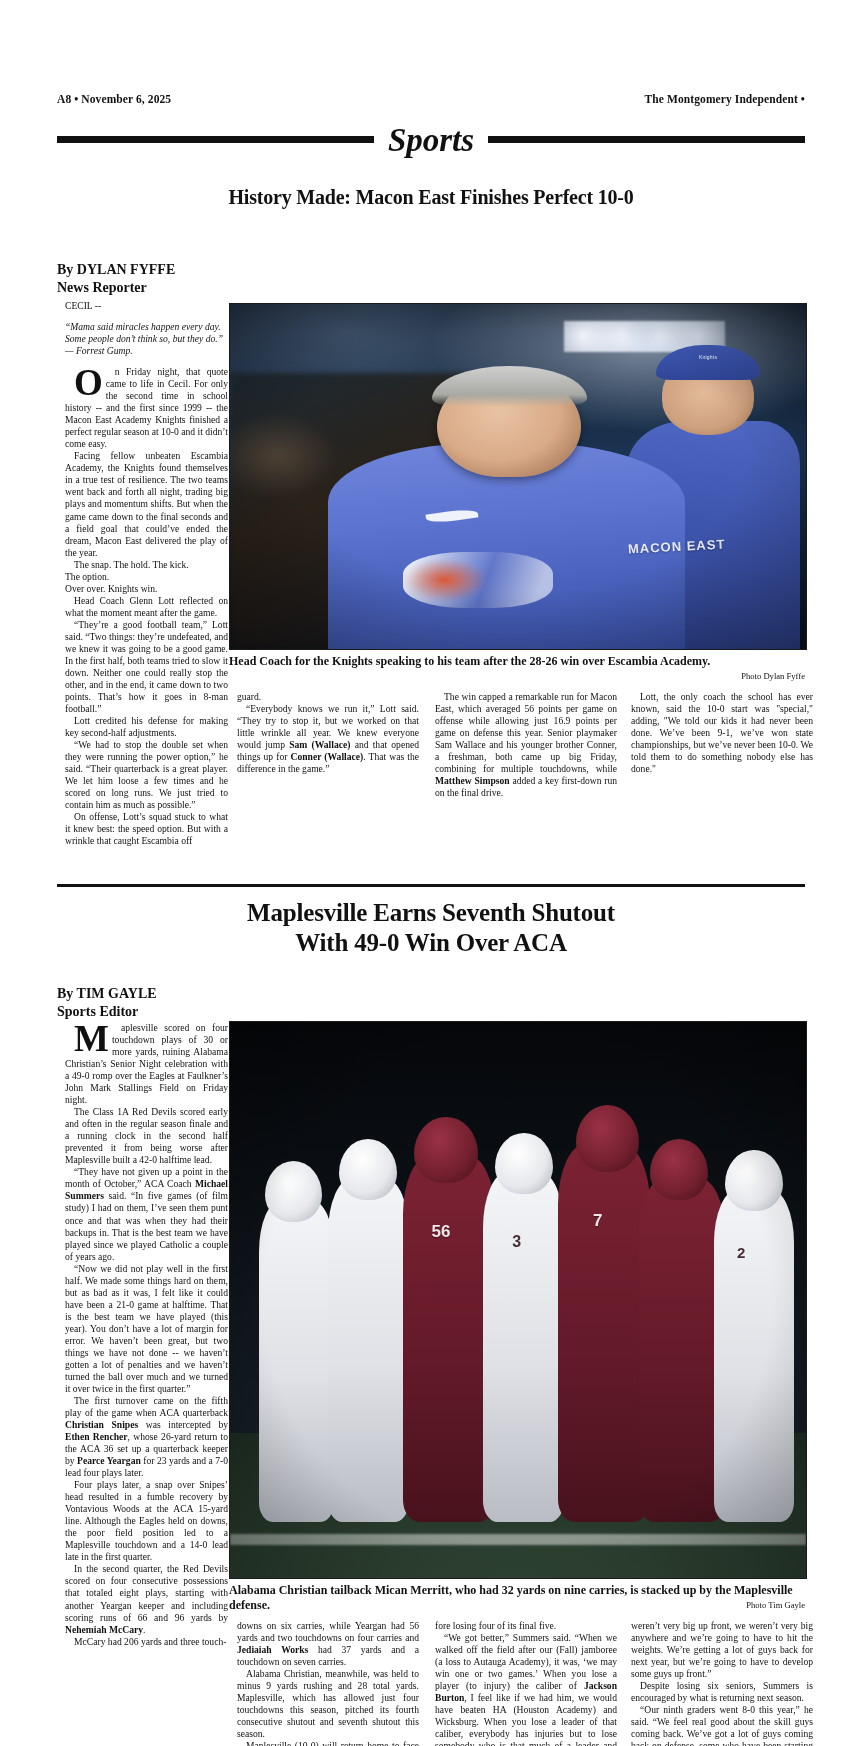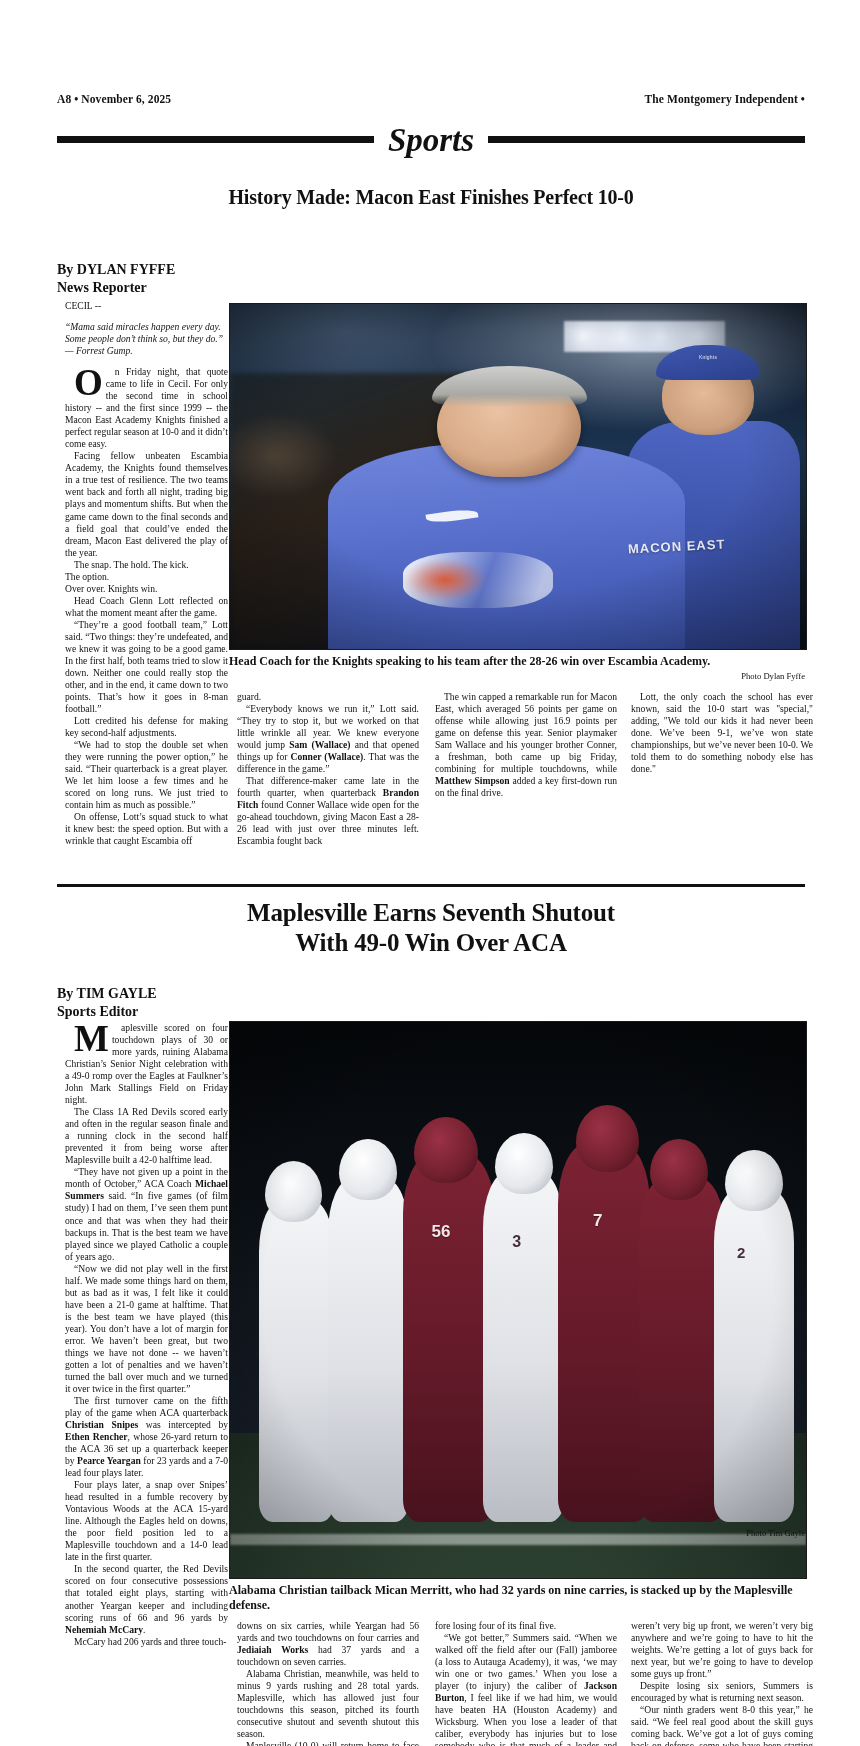--- a/index.html
+++ b/index.html
@@ -373,21 +373,20 @@
         <div class="p1-vignette"></div>
       </div>
     </div>
 
     <div class="caption" style="top:654px; left:172px; width:576px;">Head Coach for the Knights speaking to his team after the 28-26 win over Escambia Academy.</div>
     <div class="credit" style="top:671px; left:172px; width:576px;">Photo Dylan Fyffe</div>
 
     <div class="col" style="top:691px; left:172px; width:182px;">
       <p class="noindent">guard.</p>
       <p>“Everybody knows we run it,” Lott said. “They try to stop it, but we worked on that little wrinkle all year. We knew everyone would jump <b>Sam (Wallace)</b> and that opened things up for <b>Conner (Wallace)</b>. That was the difference in the game.”</p>
-      <p>That difference-maker came late in the fourth quarter, when quarterback <b>Brandon Fitch</b> found Conner Wallace wide open for the go-ahead touchdown, giving Macon East a 28-26 lead with just over three minutes left. Escambia fought back</p>
     </div>
 
     <div class="col" style="top:691px; left:370px; width:182px;">
       <p>The win capped a remarkable run for Macon East, which averaged 56 points per game on offense while allowing just 16.9 points per game on defense this year. Senior playmaker Sam Wallace and his younger brother Conner, a freshman, both came up big Friday, combining for multiple touchdowns, while <b>Matthew Simpson</b> added a key first-down run on the final drive.</p>
     </div>
 
     <div class="col" style="top:691px; left:566px; width:182px;">
       <p>Lott, the only coach the school has ever known, said the 10-0 start was "special," adding, "We told our kids it had never been done. We’ve been 9-1, we’ve won state championships, but we’ve never been 10-0. We told them to do something nobody else has done."</p>
     </div>
 
@@ -443,21 +442,21 @@
 
         <div class="pl white" style="left:84%; top:30%; width:14%; height:60%;"></div>
         <div class="helm white" style="left:86%; top:23%; width:10%; height:11%;"></div>
         <div class="num dark" style="left:88%; top:40%; font-size:15px;">2</div>
 
         <div class="p2-vignette"></div>
       </div>
     </div>
 
     <div class="caption" style="top:1583px; left:172px; width:576px;">Alabama Christian tailback Mican Merritt, who had 32 yards on nine carries, is stacked up by the Maplesville defense.</div>
-    <div class="credit" style="top:1528px; left:172px; width:576px;">Photo Tim Gayle</div>
+    <div class="credit" style="top:1600px; left:172px; width:576px;">Photo Tim Gayle</div>
 
     <div class="col" style="top:1620px; left:172px; width:182px;">
       <p class="noindent">downs on six carries, while Yeargan had 56 yards and two touchdowns on four carries and <b>Jediaiah Works</b> had 37 yards and a touchdown on seven carries.</p>
       <p>Alabama Christian, meanwhile, was held to minus 9 yards rushing and 28 total yards. Maplesville, which has allowed just four touchdowns this season, pitched its fourth consecutive shutout and seventh shutout this season.</p>
       <p>Maplesville (10-0) will return home to face K.C. Hatch in the first round of the 1A playoffs next week, while Alabama Christian ends the season at 4-6, the first losing season under Summers and the first since 2018.</p>
 
     </div>
 
     <div class="col" style="top:1620px; left:370px; width:182px;">
       <p class="noindent">fore losing four of its final five.</p>

